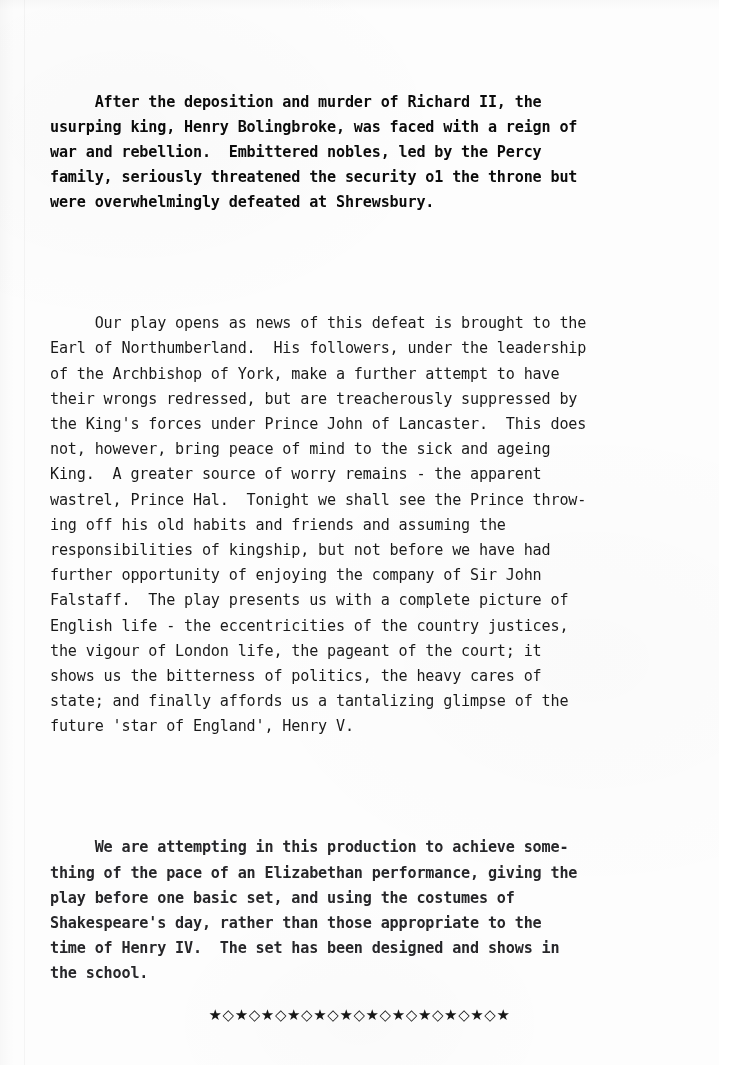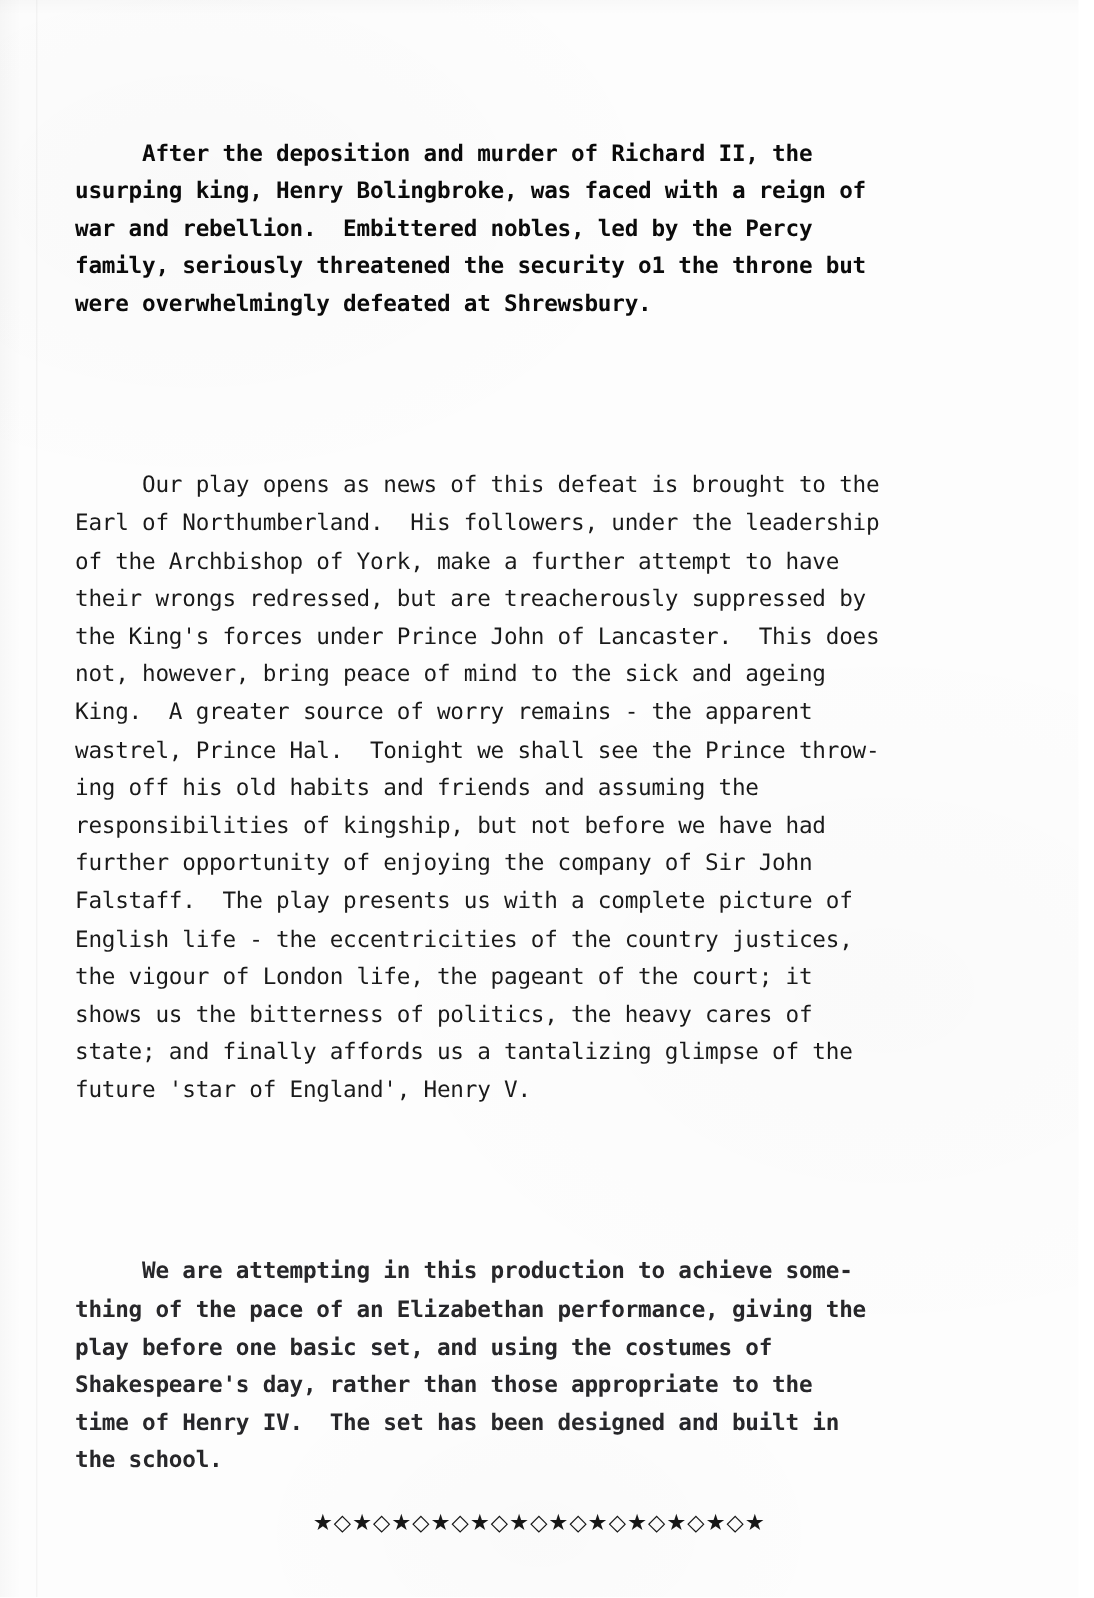--- a/index.html
+++ b/index.html
@@ -109,21 +109,21 @@
 English life - the eccentricities of the country justices,
 the vigour of London life, the pageant of the court; it
 shows us the bitterness of politics, the heavy cares of
 state; and finally affords us a tantalizing glimpse of the
 future 'star of England', Henry V.</p>
 
     <p class="para ink-3">     We are attempting in this production to achieve some-
 thing of the pace of an Elizabethan performance, giving the
 play before one basic set, and using the costumes of
 Shakespeare's day, rather than those appropriate to the
-time of Henry IV.  The set has been designed and built in
+time of Henry IV.  The set has been designed and shows in
 the school.</p>
 
     
 
   </div>
 
   <div class="ornament">★◇★◇★◇★◇★◇★◇★◇★◇★◇★◇★◇★</div>
 
 </div>
 

